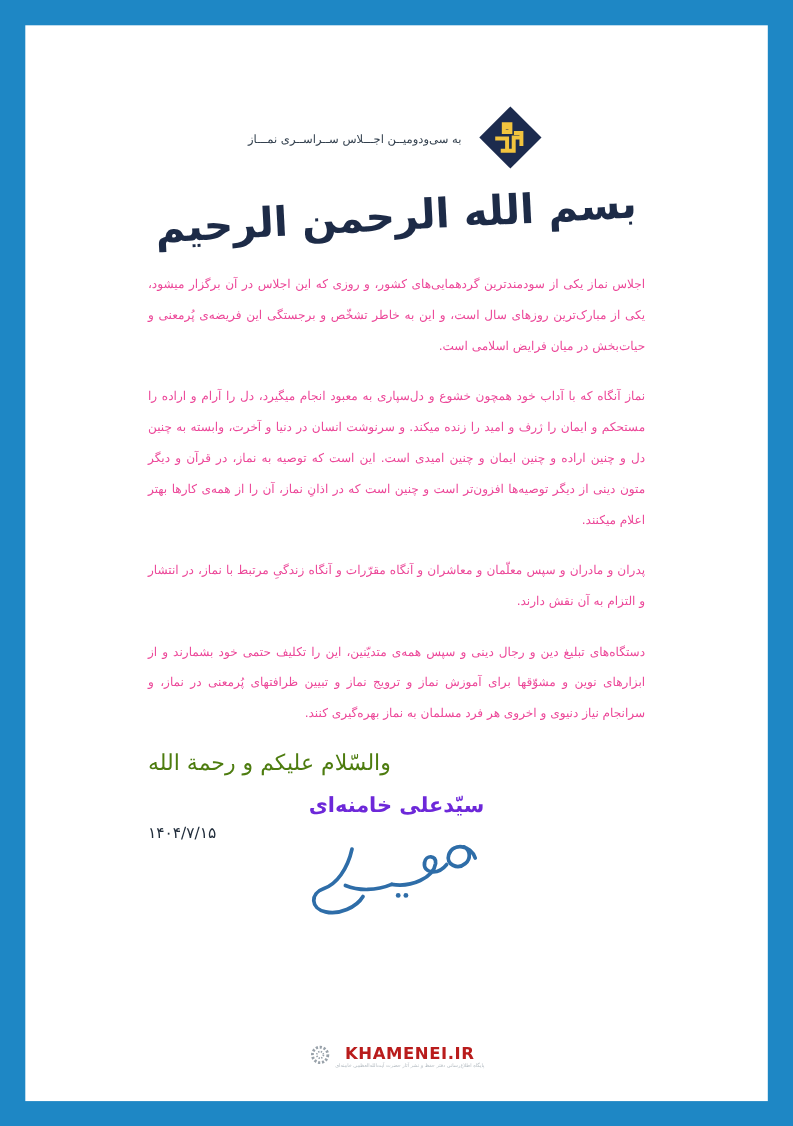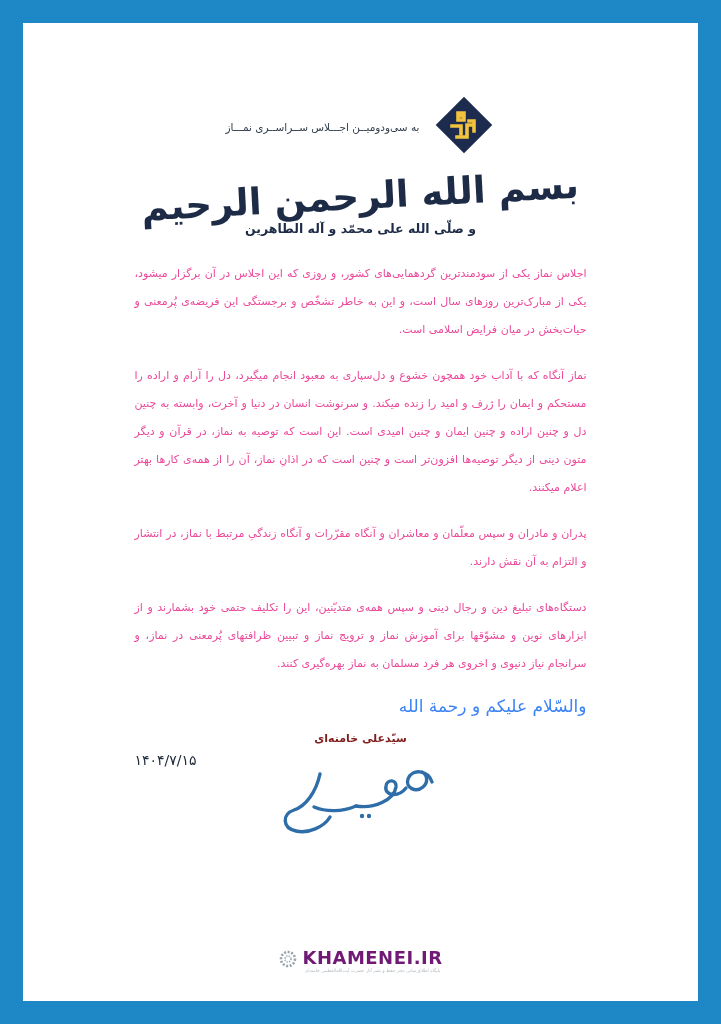--- a/index.html
+++ b/index.html
@@ -57,30 +57,30 @@
     direction:rtl;
   }
   .letter p {
     font-size:11px;
     line-height:28px;
     color:#ec4899;
     text-align:justify;
     margin-bottom:18px;
   }
   .closing {
-    text-align:right;
-    font-size:17px;
-    color:#3b82f6;
+    text-align:left;
+    font-size:20px;
+    color:#4d7c0f;
     margin-top:2px;
   }
   .signatory {
     text-align:center;
-    font-size:11px;
+    font-size:19px;
     font-weight:bold;
-    color:#7f1d1d;
+    color:#6d28d9;
     margin-top:16px;
   }
   .date {
     text-align:left;
     font-size:14px;
     color:#212d3b;
     margin-top:7px;
     direction:rtl;
   }
   .signature-wrap { text-align:center; margin-top:-12px; }
@@ -91,24 +91,24 @@
     bottom:28px; left:0; right:0;
     text-align:center;
     direction:ltr;
   }
   .footer-inner {
     display:inline-flex;
     align-items:center;
     gap:4px;
   }
   .brand-text {
-    font-size:18px;
+    font-size:15px;
     font-weight:bold;
     letter-spacing:.5px;
-    color:#701a75;
+    color:#b91c1c;
     line-height:1;
   }
   .brand-tagline {
     font-size:4.5px;
     color:#b4bcc2;
     direction:rtl;
     margin-top:1px;
     white-space:nowrap;
   }
 </style>
@@ -129,21 +129,20 @@
           <path d="M42 38 v-10 h-5"></path>
         </g>
       </svg>
     </span>
 
     <span class="header-text">به سی‌ودومیــن اجـــلاس ســراســری نمـــاز</span>
   </div>
 
   <div class="bismillah">
     <div class="callig">بسم الله الرحمن الرحیم</div>
-    <div class="salawat">و صلّی الله علی محمّد و آله الطاهرین</div>
   </div>
 
   <div class="letter">
     <p>اجلاس نماز یکی از سودمندترین گردهمایی‌های کشور، و روزی که این اجلاس در آن برگزار میشود، یکی از مبارک‌ترین روزهای سال است، و این به خاطر تشخّص و برجستگی این فریضه‌ی پُرمعنی و حیات‌بخش در میان فرایض اسلامی است.</p>
     <p>نماز آنگاه که با آداب خود همچون خشوع و دل‌سپاری به معبود انجام میگیرد، دل را آرام و اراده را مستحکم و ایمان را ژرف و امید را زنده میکند. و سرنوشت انسان در دنیا و آخرت، وابسته به چنین دل و چنین اراده و چنین ایمان و چنین امیدی است. این است که توصیه به نماز، در قرآن و دیگر متون دینی از دیگر توصیه‌ها افزون‌تر است و چنین است که در اذانِ نماز، آن را از همه‌ی کارها بهتر اعلام میکنند.</p>
     <p>پدران و مادران و سپس معلّمان و معاشران و آنگاه مقرّرات و آنگاه زندگیِ مرتبط با نماز، در انتشار و التزام به آن نقش دارند.</p>
     <p>دستگاه‌های تبلیغ دین و رجال دینی و سپس همه‌ی متدیّنین، این را تکلیف حتمی خود بشمارند و از ابزارهای نوین و مشوّقها برای آموزش نماز و ترویج نماز و تبیین ظرافتهای پُرمعنی در نماز، و سرانجام نیاز دنیوی و اخروی هر فرد مسلمان به نماز بهره‌گیری کنند.</p>
 
     <div class="closing">والسّلام علیکم و رحمة الله</div>
 

